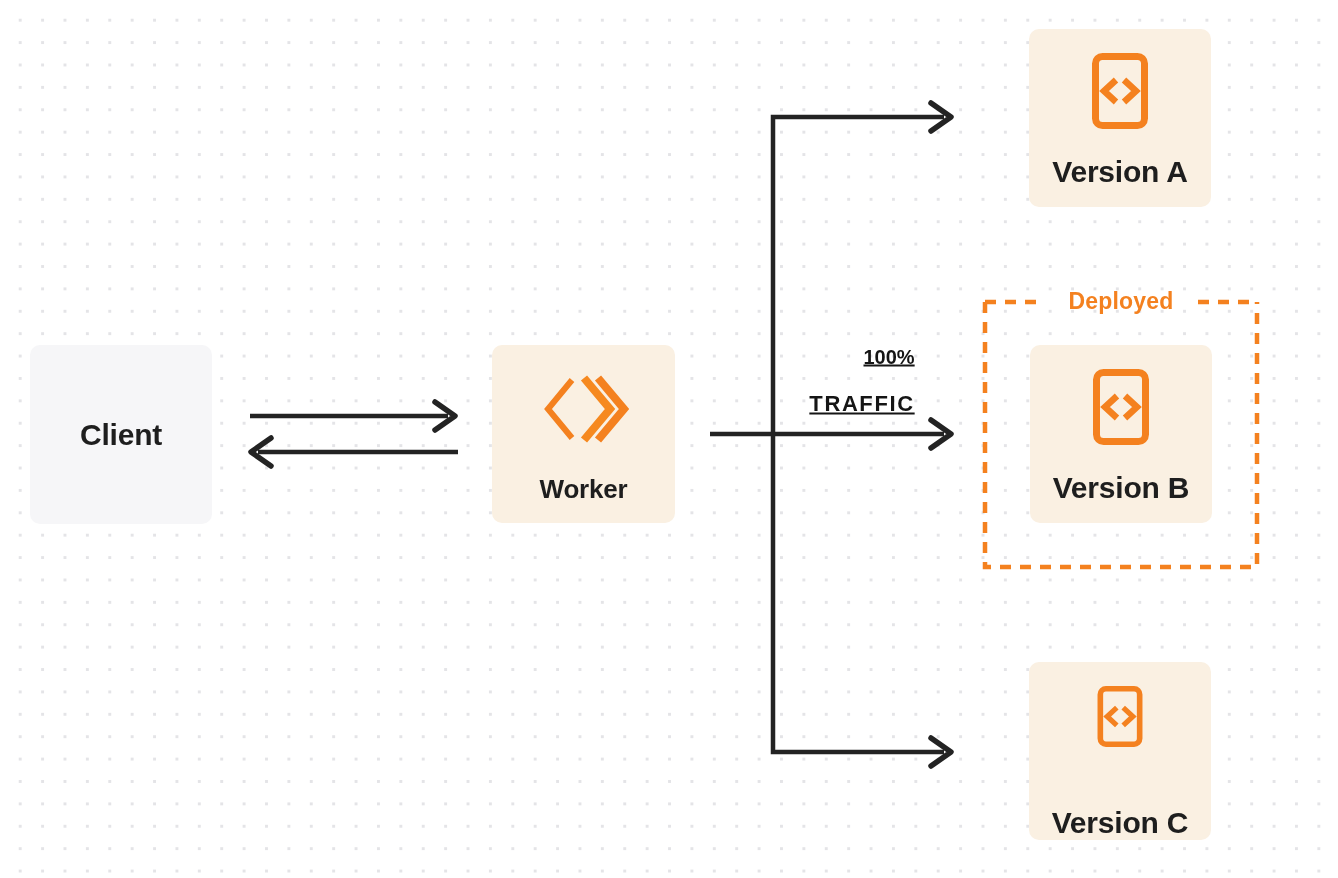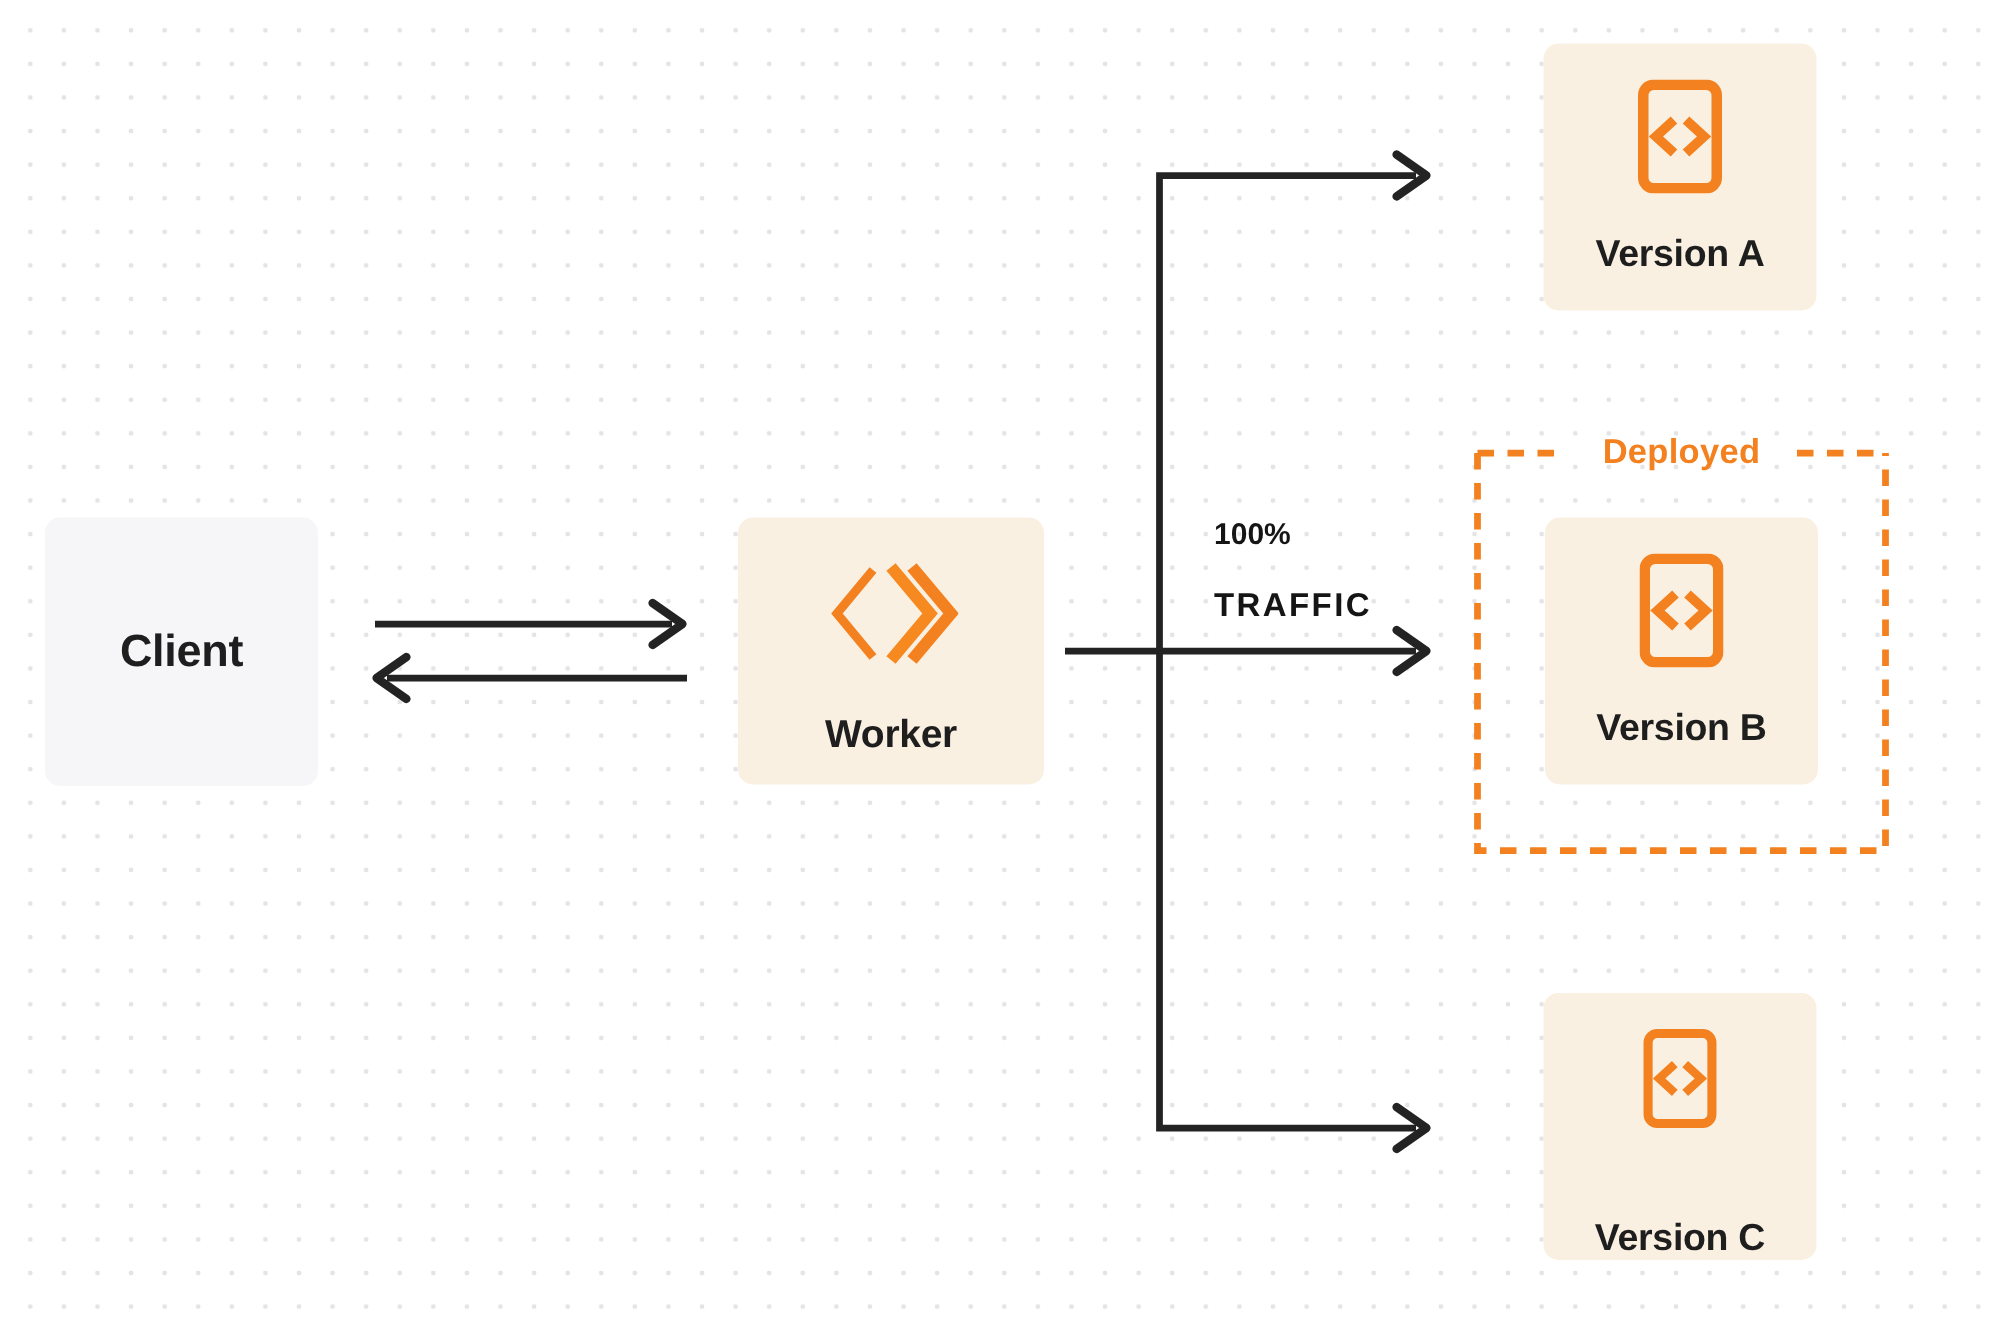--- a/index.html
+++ b/index.html
@@ -41,53 +41,54 @@
   }
   #client-node {
     left: 30px; top: 345px;
     width: 182px; height: 179px;
     background: #f6f6f8;
     justify-content: center;
   }
   #client-node .label { font-size: 30px; }
   #worker-node {
     left: 492px; top: 345px;
-    width: 204px; height: 178px;
+    width: 183px; height: 178px;
     background: #faf0e2;
     padding-top: 30px;
   }
   #worker-node .label { font-size: 26px; margin-top: 31px; }
   .version-node {
     width: 182px; height: 178px;
     background: #faf0e2;
     padding-top: 24px;
   }
-  .version-node .label { font-size: 25px; margin-top: 26px; }
+  .version-node .label { font-size: 30px; margin-top: 26px; }
   #version-a-node { left: 1029px; top: 29px; }
   #version-b-node { left: 1030px; top: 345px; }
   #version-c-node { left: 1029px; top: 662px; gap: 33px; }
 
   #deployed-label {
     position: absolute;
     left: 1121px; top: 301px;
     transform: translate(-50%, -50%);
     font-size: 23px;
     font-weight: 700;
     color: #f4811f;
     letter-spacing: 0.2px;
     white-space: nowrap;
   }
   #traffic-label {
     position: absolute;
     left: 862px; top: 381px;
     transform: translate(-50%, -50%);
-    text-align: left;
+    text-align: right;
     color: #151515;
     font-weight: 700;
     white-space: nowrap;
+    text-decoration: underline;
   }
   #traffic-label .pct { font-size: 20px; display: block; }
   #traffic-label .word { font-size: 22px; letter-spacing: 1.6px; display: block; margin-top: 22px; }
 </style>
 </head>
 <body>
 
 <div id="canvas">
 
   <svg id="overlay" viewBox="0 0 1338 878" xmlns="http://www.w3.org/2000/svg">

